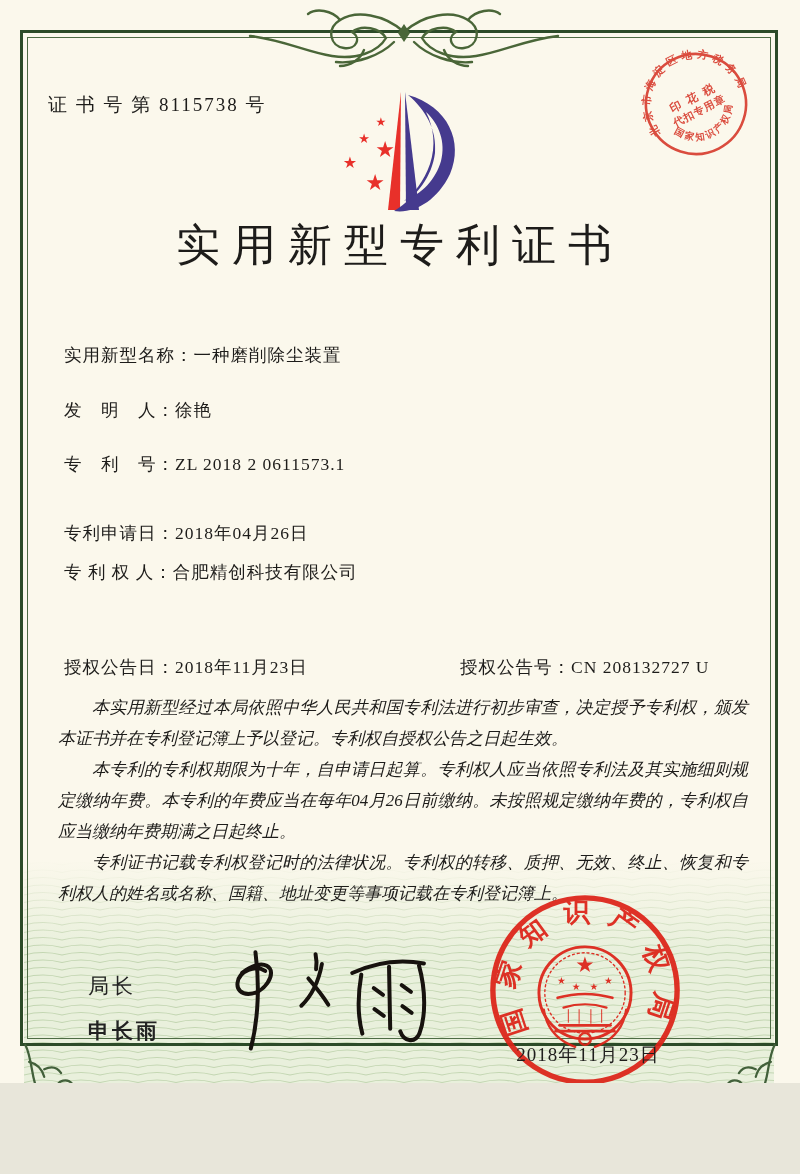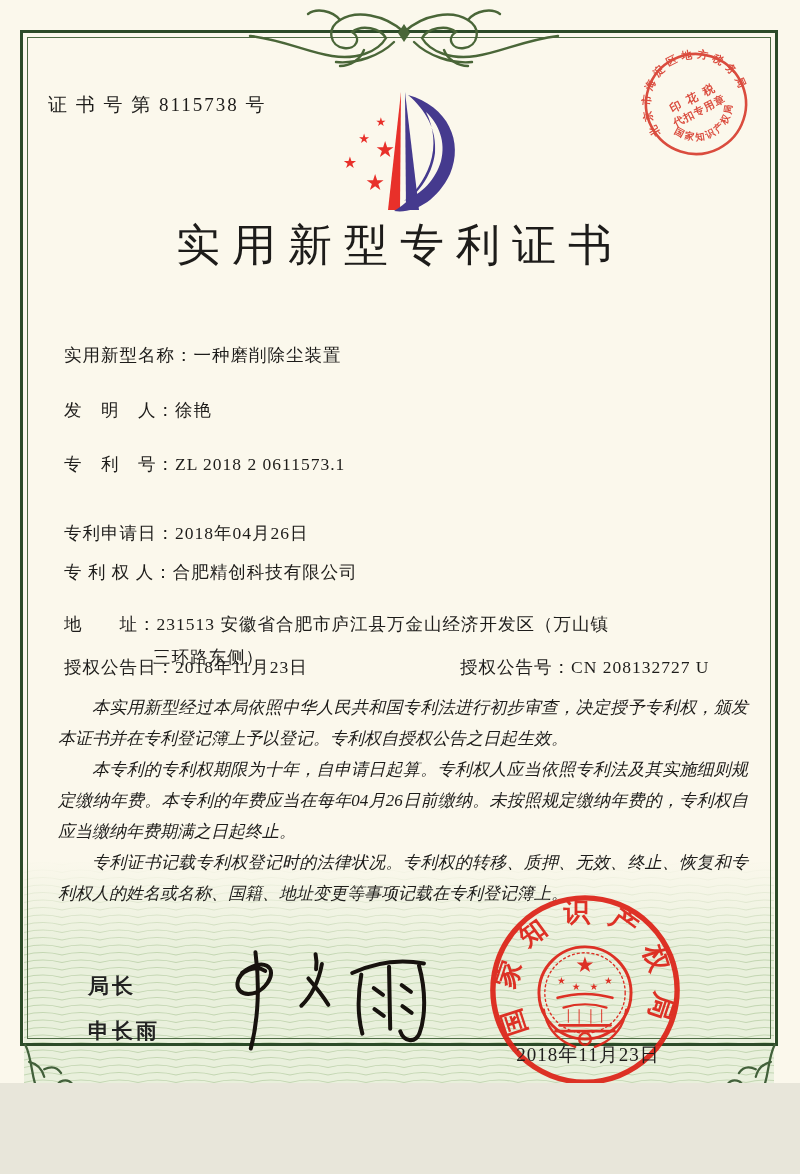--- a/index.html
+++ b/index.html
@@ -30,21 +30,21 @@
   .row { position:absolute; left:64px; right:50px; font-size:17.5px; letter-spacing:1px; z-index:3; }
   .row .lbl { letter-spacing:1px; }
   .addr2 { margin-left:89px; margin-top:9px; }
   .grant-no { position:absolute; left:396px; top:0; }
   
   .body-text { position:absolute; left:58px; width:690px; top:692px; z-index:3;
     font-size:17px; line-height:31px; text-align:justify; }
   .body-text p { text-indent:2em;font-style:italic; }
   
   .signer-title { position:absolute; left:88px; top:972px; font-size:21px; letter-spacing:3px; z-index:3;
-    font-family:"Liberation Sans","DejaVu Sans",sans-serif; font-weight:bold; color:#222; }
+    font-family:"Liberation Sans","DejaVu Sans",sans-serif; font-weight:normal; color:#222; }
   .signer-name  { position:absolute; left:88px; top:1017px; font-size:21px; letter-spacing:3px; z-index:3;
     font-family:"Liberation Sans","DejaVu Sans",sans-serif; font-weight:bold; color:#222; }
   .signature { position:absolute; left:205px; top:938px; z-index:3; transform:rotate(-2deg); }
   .seal { position:absolute; left:487px; top:892px; z-index:3; opacity:.93; }
   .seal-date { position:absolute; left:492px; top:1042px; width:192px; text-align:center;
     font-size:19px; letter-spacing:1px; color:#1f1e1c; z-index:4; }
   .footer { position:absolute; left:0; right:0; top:1098px; text-align:center;
     font-size:13px; letter-spacing:1px; z-index:3; }
   
   .tax-stamp { position:absolute; left:636px; top:44px; width:120px; height:120px;
@@ -180,24 +180,20 @@
   </div>
   <div class="row" style="top:452px">
     <span class="lbl">专　利　号：</span><span class="val">ZL 2018 2 0611573.1</span>
   </div>
   <div class="row" style="top:521px">
     <span class="lbl">专利申请日：</span><span class="val">2018年04月26日</span>
   </div>
   <div class="row" style="top:560px">
     <span class="lbl">专 利 权 人：</span><span class="val">合肥精创科技有限公司</span>
   </div>
-  <div class="row" style="top:612px">
-    <span class="lbl">地　　址：</span><span class="val">231513 安徽省合肥市庐江县万金山经济开发区（万山镇</span>
-    <div class="addr2">三环路东侧）</div>
-  </div>
   <div class="row" style="top:655px">
     <span class="lbl">授权公告日：</span><span class="val">2018年11月23日</span>
     <span class="grant-no"><span class="lbl">授权公告号：</span><span class="val">CN 208132727 U</span></span>
   </div>
 
   <div class="body-text">
     <p>本实用新型经过本局依照中华人民共和国专利法进行初步审查，决定授予专利权，颁发本证书并在专利登记簿上予以登记。专利权自授权公告之日起生效。</p>
     <p>本专利的专利权期限为十年，自申请日起算。专利权人应当依照专利法及其实施细则规定缴纳年费。本专利的年费应当在每年04月26日前缴纳。未按照规定缴纳年费的，专利权自应当缴纳年费期满之日起终止。</p>
     <p>专利证书记载专利权登记时的法律状况。专利权的转移、质押、无效、终止、恢复和专利权人的姓名或名称、国籍、地址变更等事项记载在专利登记簿上。</p>
   </div>

